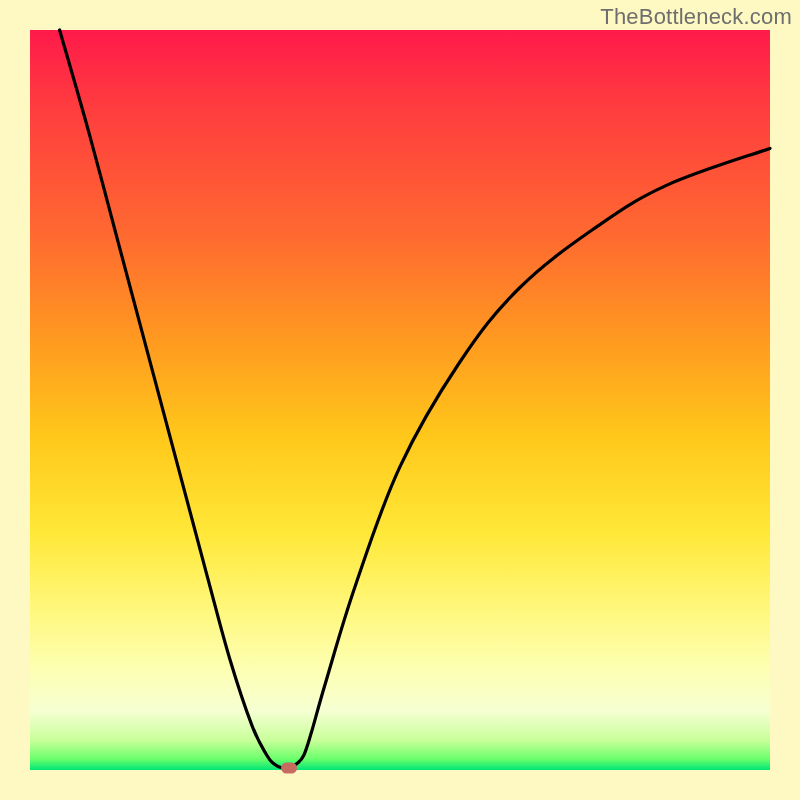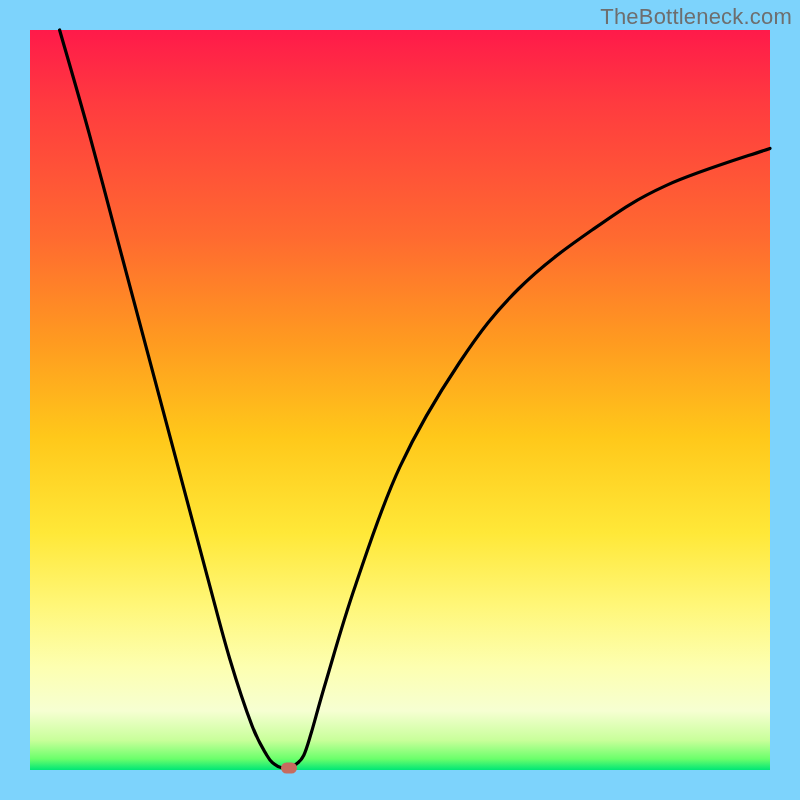--- a/index.html
+++ b/index.html
@@ -7,21 +7,21 @@
     padding: 0;
     width: 800px;
     height: 800px;
     background: #000;
     position: relative;
     font-family: Arial, Helvetica, sans-serif;
   }
   .frame {
     position: absolute;
     inset: 0;
-    background: #7dd3fc;
+    background: #fef9c3;
   }
   .plot-area {
     position: absolute;
     left: 30px;
     top: 30px;
     width: 740px;
     height: 740px;
     
     background: linear-gradient(to bottom,
       #ff1a4a 0%,

